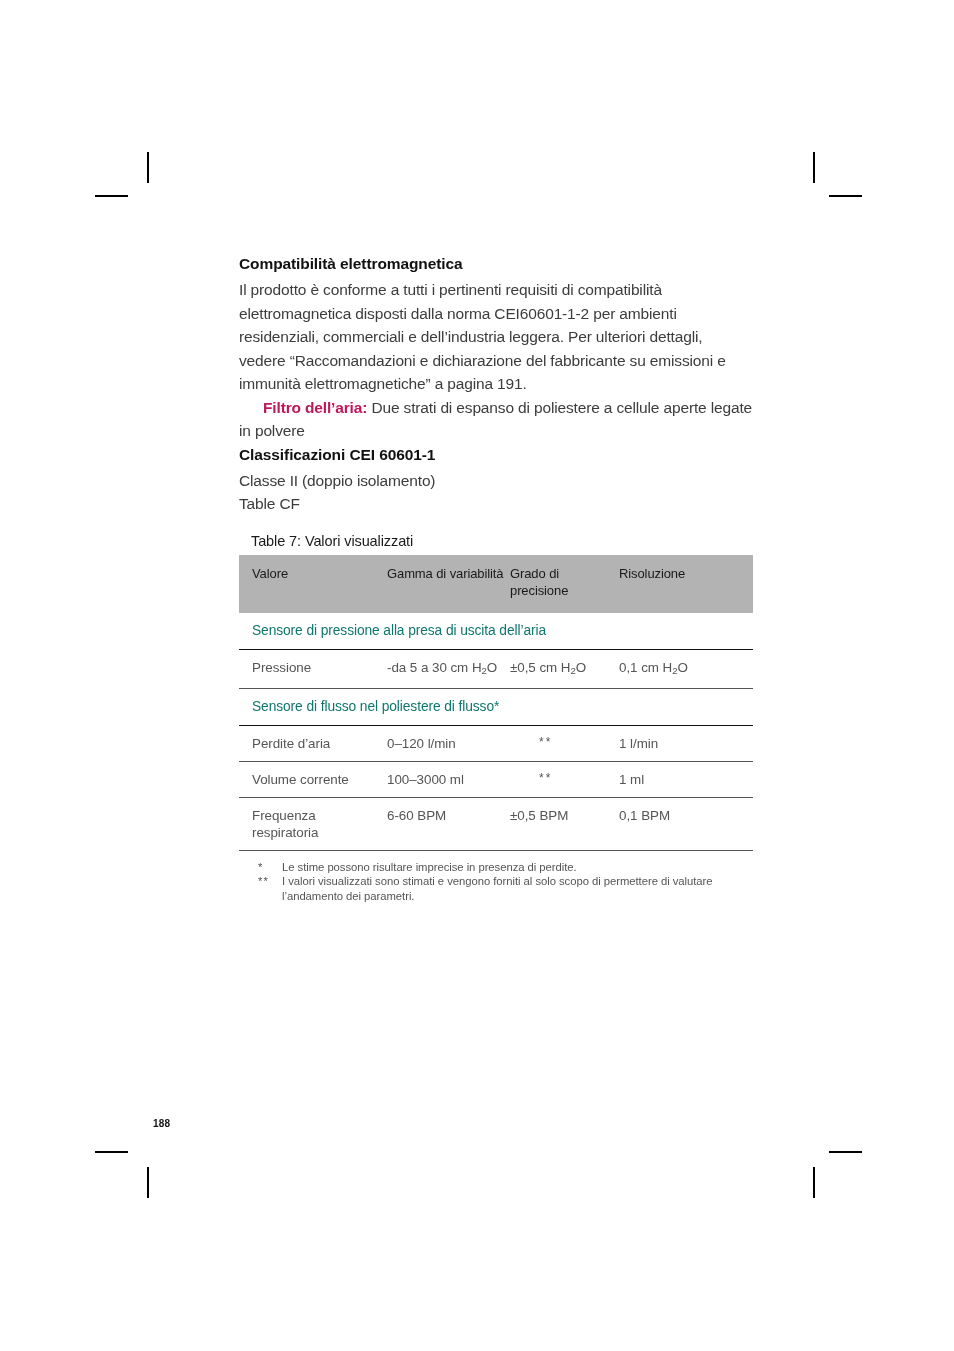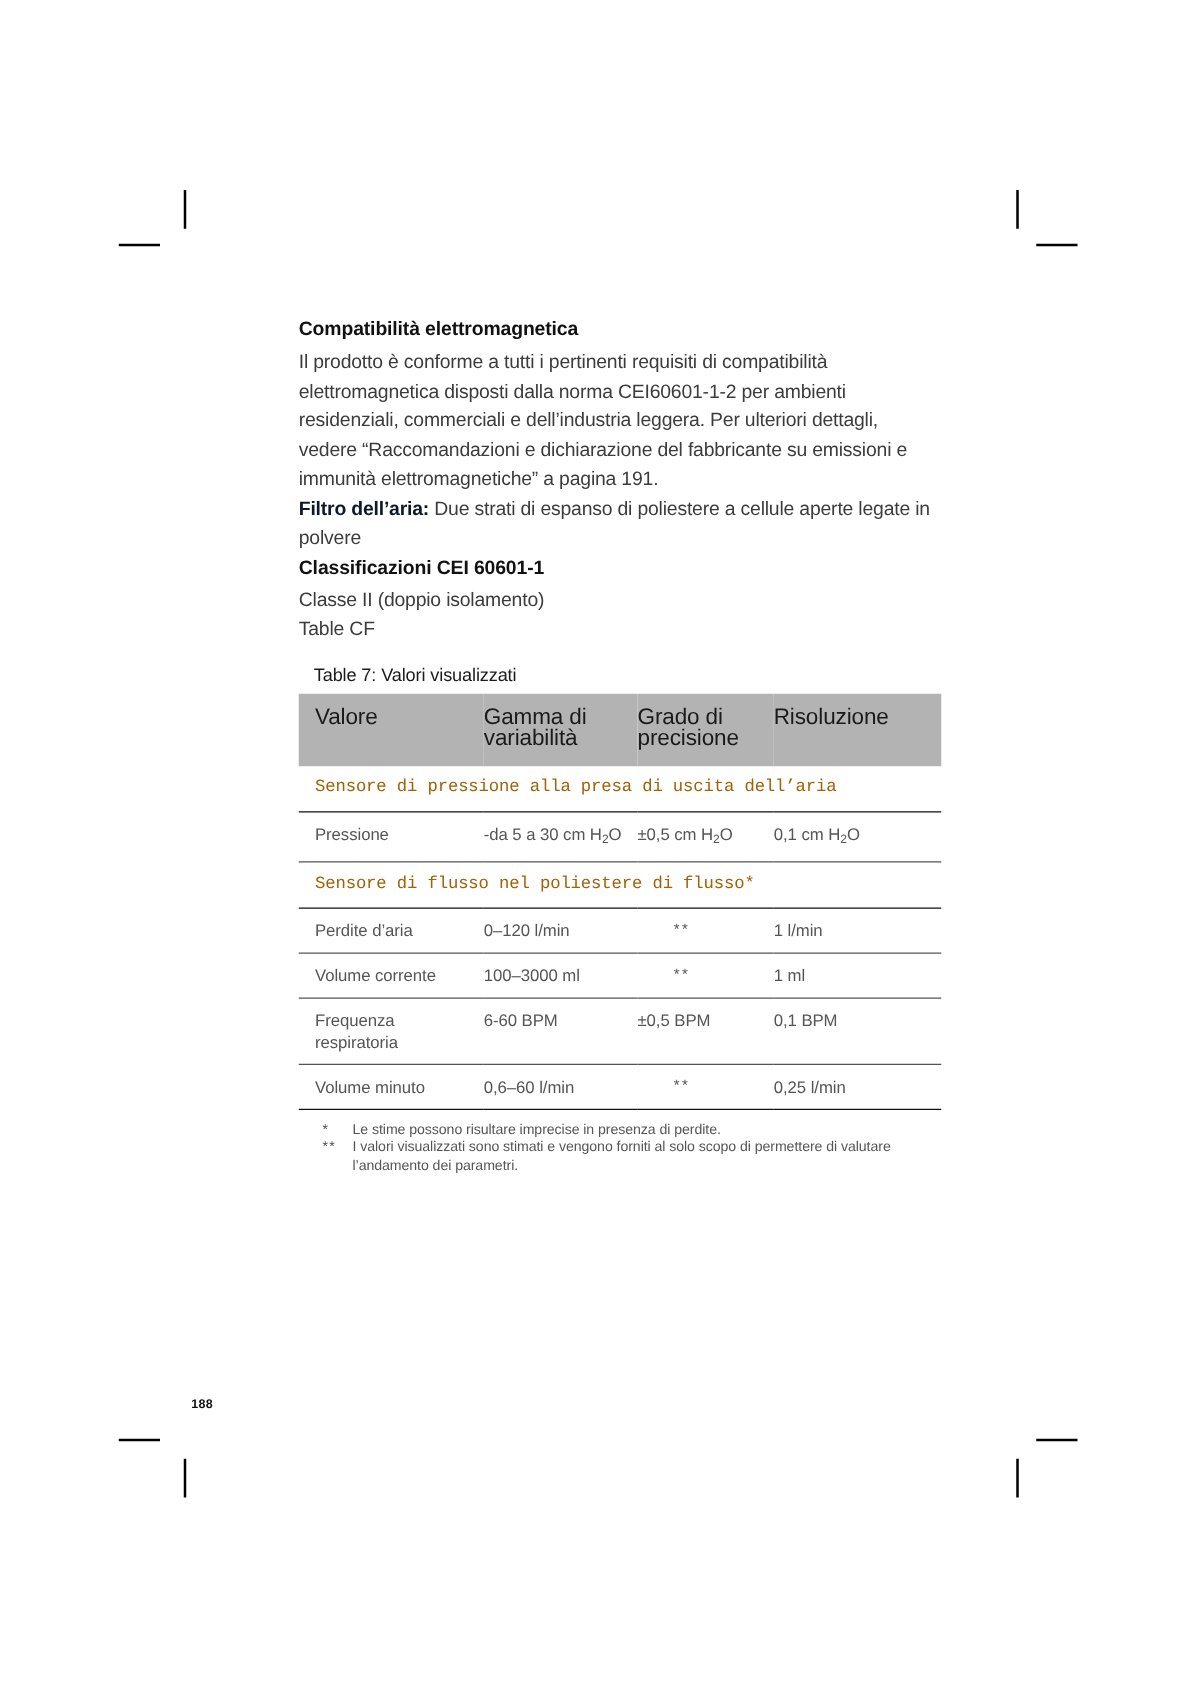--- a/index.html
+++ b/index.html
@@ -52,21 +52,22 @@
   .body-par {
     font-size: 15.5px;
     color: #3c3c3c;
     line-height: 23.5px;
     margin: 0;
     letter-spacing: -0.15px;
   }
 
   .body-par b, .inline-lead {
     font-weight: bold;
-    color: #0f172a;
+    color: #be185d;
+    margin-left: 24px;
   }
 
   .sub-line {
     font-size: 15.5px;
     color: #3c3c3c;
     line-height: 23.5px;
     margin: 0;
     letter-spacing: -0.15px;
   }
 
@@ -84,38 +85,37 @@
     table-layout: fixed;
   }
   .data-table col.c1 { width: 148px; }
   .data-table col.c2 { width: 123px; }
   .data-table col.c3 { width: 109px; }
   .data-table col.c4 { width: 134px; }
 
   .data-table thead th {
     background: #b3b3b3;
     color: #1a1a1a;
-    font-size: 18px;
+    font-size: 13px;
     font-weight: normal;
     text-align: left;
     vertical-align: top;
     padding: 10px 6px 13px 0;
     line-height: 17.5px;
     letter-spacing: -0.1px;
   }
   .data-table thead th.first { padding-left: 13px; }
 
   tr.section-row td {
     font-size: 13.8px;
-    color: #a16207;
+    color: #0f766e;
     padding: 9px 0 9px 13px;
     letter-spacing: -0.1px;
     border-bottom: 1.6px solid #111111;
     line-height: 18px;
-    font-family: Liberation Mono, monospace;
   }
 
   tr.data-row td {
     font-size: 13.4px;
     color: #555555;
     padding: 9px 6px 9px 0;
     border-bottom: 1.1px solid #555555;
     line-height: 17px;
     vertical-align: top;
     letter-spacing: -0.05px;
@@ -234,26 +234,20 @@
         <td>1 ml</td>
       </tr>
 
       <tr class="data-row">
         <td class="first">Frequenza respiratoria</td>
         <td>6-60 BPM</td>
         <td>±0,5 BPM</td>
         <td>0,1 BPM</td>
       </tr>
 
-      <tr class="data-row last-row">
-        <td class="first">Volume minuto</td>
-        <td>0,6–60 l/min</td>
-        <td class="stars">**</td>
-        <td>0,25 l/min</td>
-      </tr>
 
     </tbody>
   </table>
 
   <div class="footnotes">
     <div class="fn-row">
       <span class="fn-mark">*</span>
       <span class="fn-text">Le stime possono risultare imprecise in presenza di perdite.</span>
     </div>
     <div class="fn-row">

